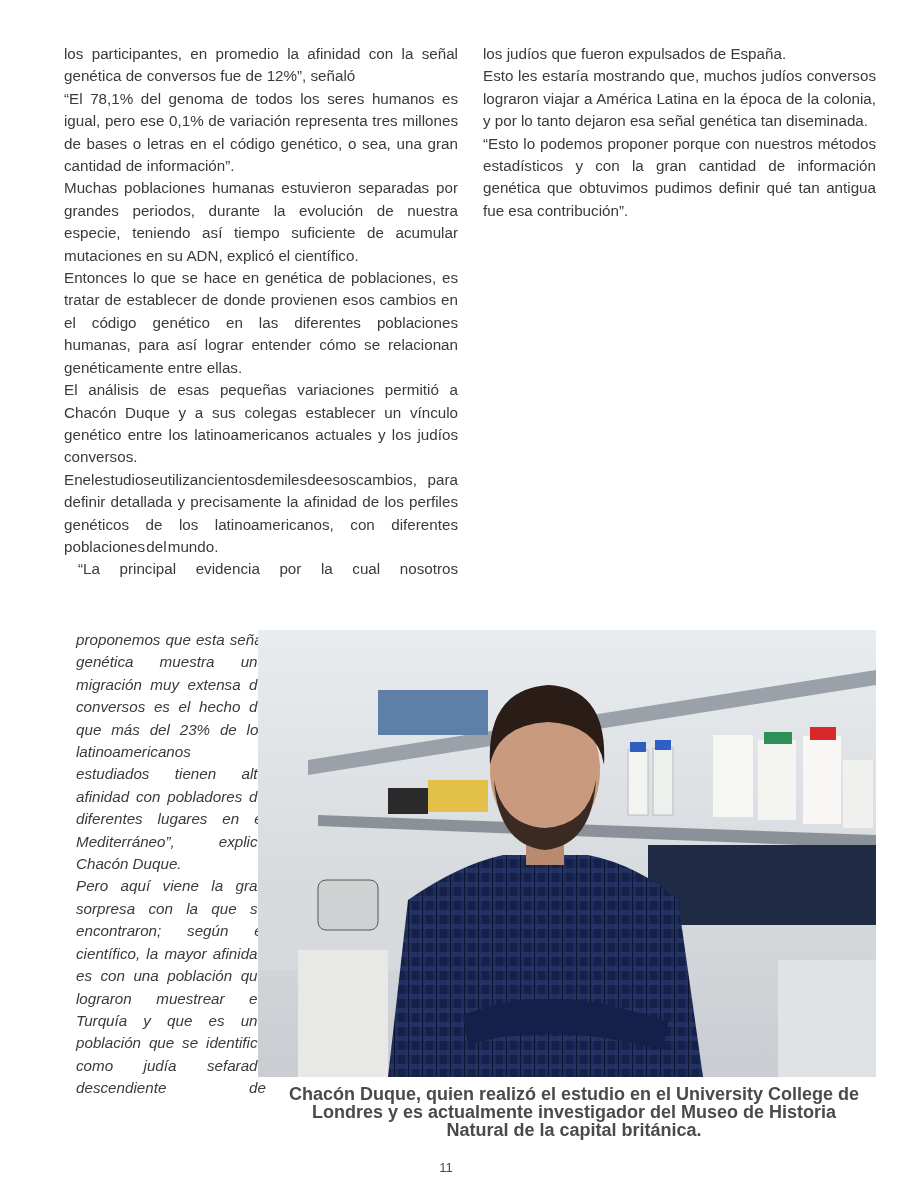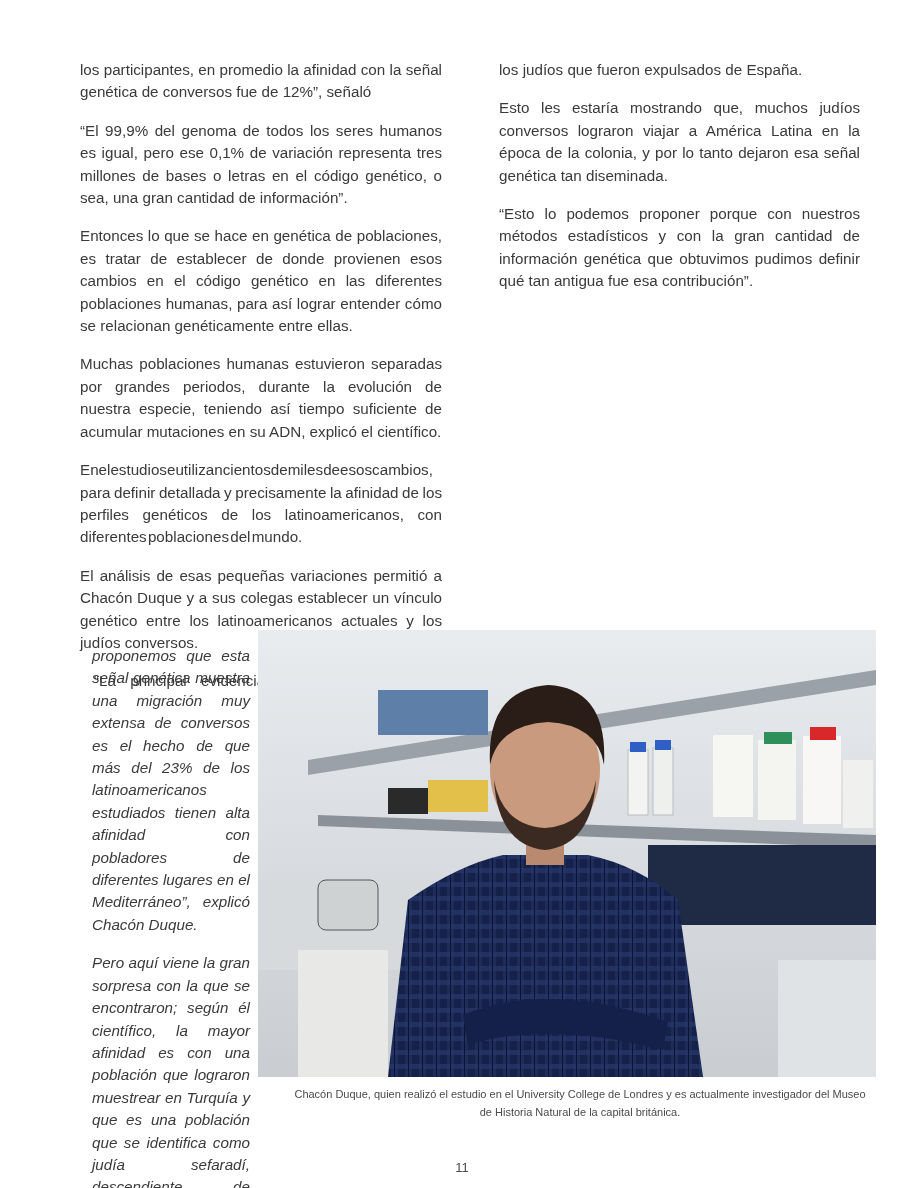--- a/index.html
+++ b/index.html
@@ -1,41 +1,41 @@
 <!DOCTYPE html>
 <html><head>
 <meta charset="utf-8">
 <style>
   html, body { margin: 0; padding: 0; background: #ffffff; }
   body { width: 918px; height: 1188px; position: relative; overflow: hidden;
          font-family: "Liberation Sans", "DejaVu Sans", sans-serif; color: #3a3a3a; }
   .col { position: absolute; font-size: 15.2px; line-height: 22.4px; text-align: justify; font-weight: 300; }
-  .col p { margin: 16px; }
+  .col p { margin: 0; }
   #col-left { left: 64px; top: 43px; width: 394px; }
   #col-right { left: 483px; top: 43px; width: 393px; }
   #col-left-narrow { left: 76px; top: 629px; width: 190px; font-style: italic; }
   .indent { text-indent: 14px; }
   .photo { position: absolute; left: 258px; top: 630px; width: 618px; height: 447px; overflow: hidden;
            background: #d9dcdf; }
   .photo svg { display: block; width: 100%; height: 100%; }
-  .caption { position: absolute; left: 290px; top: 1085px; width: 580px; text-align: center;
-             font-size: 11px; line-height: 18px; color: #4a4a4a; }
+  .caption { position: absolute; left: 284px; top: 1085px; width: 580px; text-align: center;
+             font-size: 18px; line-height: 18px; color: #4a4a4a; font-weight: bold; }
   .page-number { position: absolute; left: 0; width: 892px; top: 1160px; text-align: center;
-                 font-size: 13px; color: #4a4a4a; margin-left: 16px; }
+                 font-size: 13px; color: #4a4a4a; }
 </style>
 </head>
 <body>
 
 <div id="col-left" class="col">
   <p>los participantes, en promedio la afinidad con la señal genética de conversos fue de 12%”, señaló</p>
-  <p>“El 99,9% del genoma de todos los seres humanos es igual, pero ese 0,1% de variación representa tres millones de bases o letras en el código genético, o sea, una gran cantidad de información”.</p>
+  <p>“El 78,1% del genoma de todos los seres humanos es igual, pero ese 0,1% de variación representa tres millones de bases o letras en el código genético, o sea, una gran cantidad de información”.</p>
+  <p>Muchas poblaciones humanas estuvieron separadas por grandes periodos, durante la evolución de nuestra especie, teniendo así tiempo suficiente de acumular mutaciones en su ADN, explicó el científico.</p>
   <p>Entonces lo que se hace en genética de poblaciones, es tratar de establecer de donde provienen esos cambios en el código genético en las diferentes poblaciones humanas, para así lograr entender cómo se relacionan genéticamente entre ellas.</p>
-  <p>Muchas poblaciones humanas estuvieron separadas por grandes periodos, durante la evolución de nuestra especie, teniendo así tiempo suficiente de acumular mutaciones en su ADN, explicó el científico.</p>
+  <p>El análisis de esas pequeñas variaciones permitió a Chacón Duque y a sus colegas establecer un vínculo genético entre los latinoamericanos actuales y los judíos conversos.</p>
   <p style="word-spacing:-3px">Enelestudioseutilizancientosdemilesdeesoscambios, para definir detallada y precisamente la afinidad de los perfiles genéticos de los latinoamericanos, con diferentes poblaciones del mundo.</p>
-  <p>El análisis de esas pequeñas variaciones permitió a Chacón Duque y a sus colegas establecer un vínculo genético entre los latinoamericanos actuales y los judíos conversos.</p>
   <p class="indent" style="text-align-last: justify;">“La principal evidencia por la cual nosotros</p>
 </div>
 
 <div id="col-left-narrow" class="col">
   <p>proponemos que esta señal genética muestra una migración muy extensa de conversos es el hecho de que más del 23% de los latinoamericanos estudiados tienen alta afinidad con pobladores de diferentes lugares en el Mediterráneo”, explicó Chacón Duque.</p>
   <p style="text-align-last: justify;">Pero aquí viene la gran sorpresa con la que se encontraron; según él científico, la mayor afinidad es con una población que lograron muestrear en Turquía y que es una población que se identifica como judía sefaradí, descendiente de</p>
 </div>
 
 <div id="col-right" class="col">
   <p>los judíos que fueron expulsados de España.</p>

